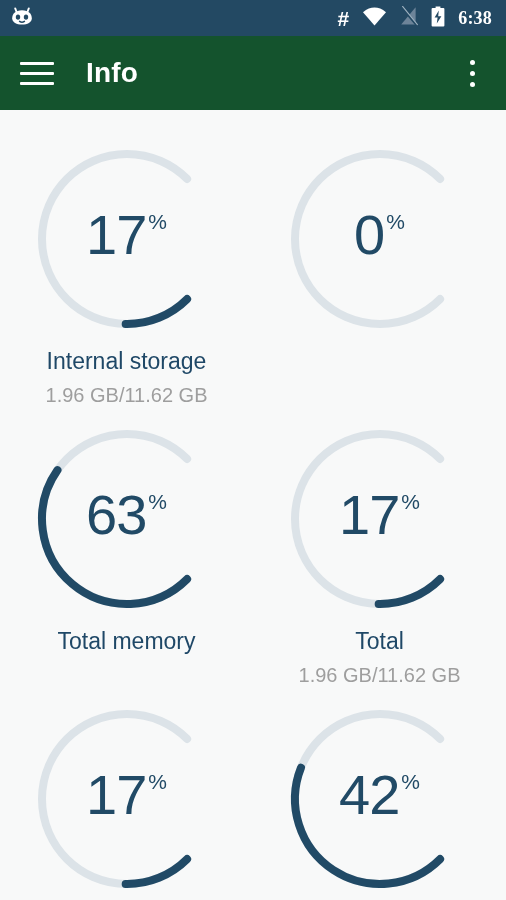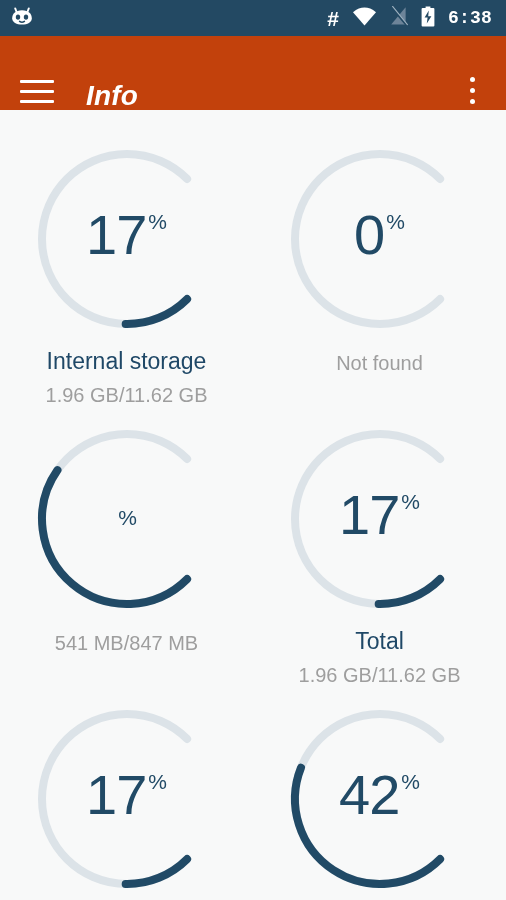--- a/index.html
+++ b/index.html
@@ -21,34 +21,33 @@
   }
   .status-left{ display:flex; align-items:center; }
   .status-right{
     margin-left:auto;
     display:flex; align-items:center; gap:13px;
   }
   .si{ display:block; }
   .status-time{
     font-size:18px; font-weight:bold; letter-spacing:.2px;
     color:#ffffff; line-height:1;
-    font-family:Liberation Mono, monospace;
+    font-family:Liberation Serif, serif;
   }
   .hash-icon{
     font-size:21px; font-weight:bold; line-height:1;
     color:#ffffff;
   }
 
   
   .app-bar{
     height:74px; width:100%;
-    background:#c2410c;
-    display:flex; align-items:flex-end;
+    background:#14532d;
+    display:flex; align-items:center;
     padding:0 18px 0 18px;
-    font-style:italic;
   }
   .menu-btn{
     width:38px; height:38px;
     display:flex; flex-direction:column; justify-content:center;
     gap:7px; cursor:pointer;
     padding:0 2px;
   }
   .menu-btn span{
     display:block; height:3px; width:100%;
     background:#ffffff; border-radius:1px;
@@ -200,33 +199,33 @@
       <div class="tile">
         <div class="gauge">
           <svg width="216" height="206" viewBox="0 0 216 206">
             <path d="M 168.10 163.10 A 85 85 0 1 1 168.10 42.90" fill="none" stroke="#dce3e8" stroke-width="8" stroke-linecap="round"></path>
           </svg>
           <div class="gauge-value">
             <span class="gauge-num">0</span>
             <span class="gauge-pct">%</span>
           </div>
         </div>
-        <div class="tile-sub">Not found</div>
       </div>
       <div class="tile">
         <div class="gauge">
           <svg width="216" height="206" viewBox="0 0 216 206">
             <path d="M 168.10 163.10 A 85 85 0 1 1 168.10 42.90" fill="none" stroke="#dce3e8" stroke-width="8" stroke-linecap="round"></path>
             <path d="M 168.10 163.10 A 85 85 0 0 1 38.46 54.12" fill="none" stroke="#214a66" stroke-width="8" stroke-linecap="round"></path>
           </svg>
           <div class="gauge-value">
-            <span class="gauge-pct">%</span>
-          </div>
-        </div>
-        <div class="tile-sub">541 MB/847 MB</div>
+            <span class="gauge-num">63</span>
+            <span class="gauge-pct">%</span>
+          </div>
+        </div>
+        <div class="tile-label">Total memory</div>
       </div>
       <div class="tile">
         <div class="gauge">
           <svg width="216" height="206" viewBox="0 0 216 206">
             <path d="M 168.10 163.10 A 85 85 0 1 1 168.10 42.90" fill="none" stroke="#dce3e8" stroke-width="8" stroke-linecap="round"></path>
             <path d="M 168.10 163.10 A 85 85 0 0 1 106.66 187.99" fill="none" stroke="#214a66" stroke-width="8" stroke-linecap="round"></path>
           </svg>
           <div class="gauge-value">
             <span class="gauge-num">17</span>
             <span class="gauge-pct">%</span>

